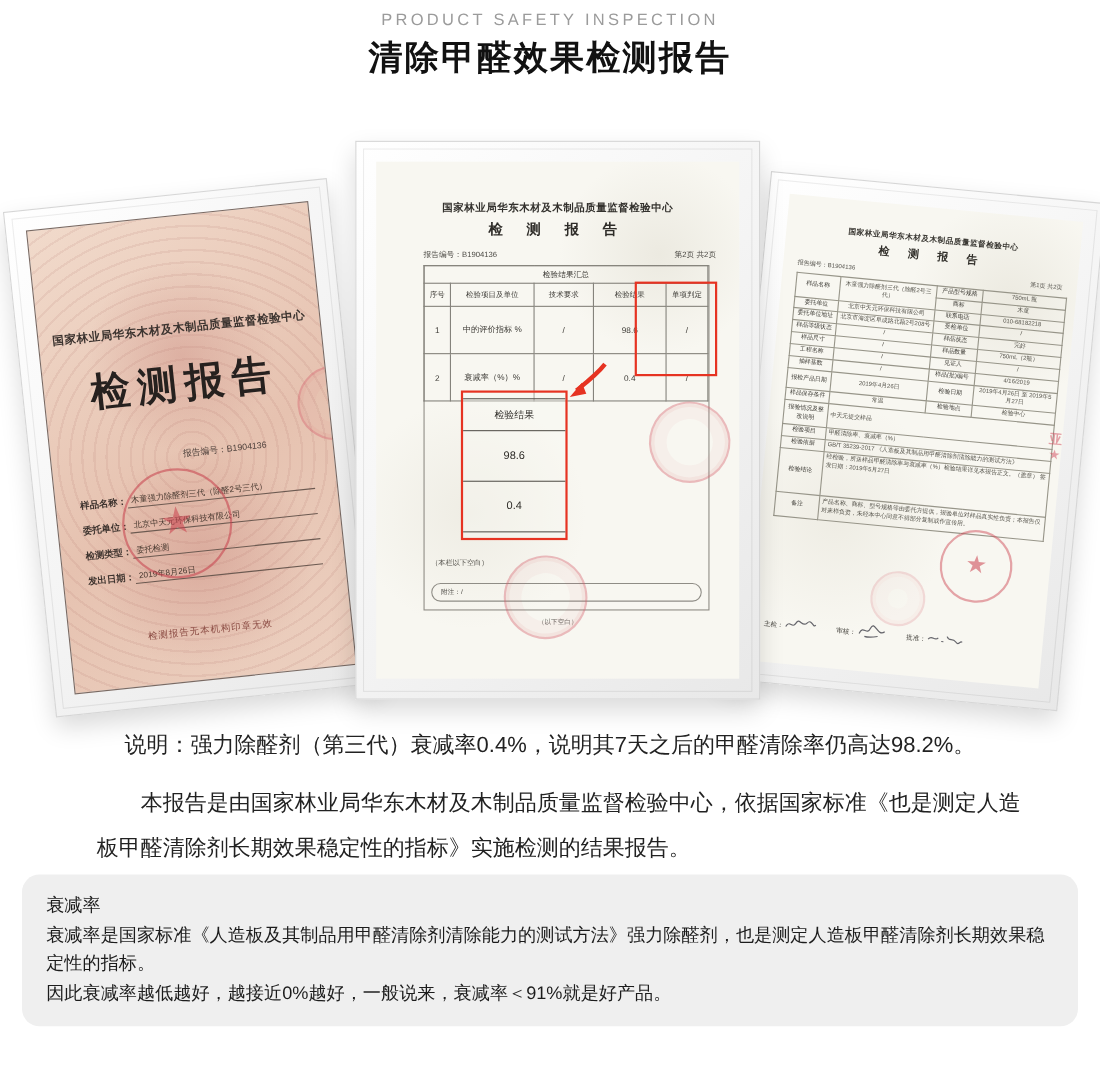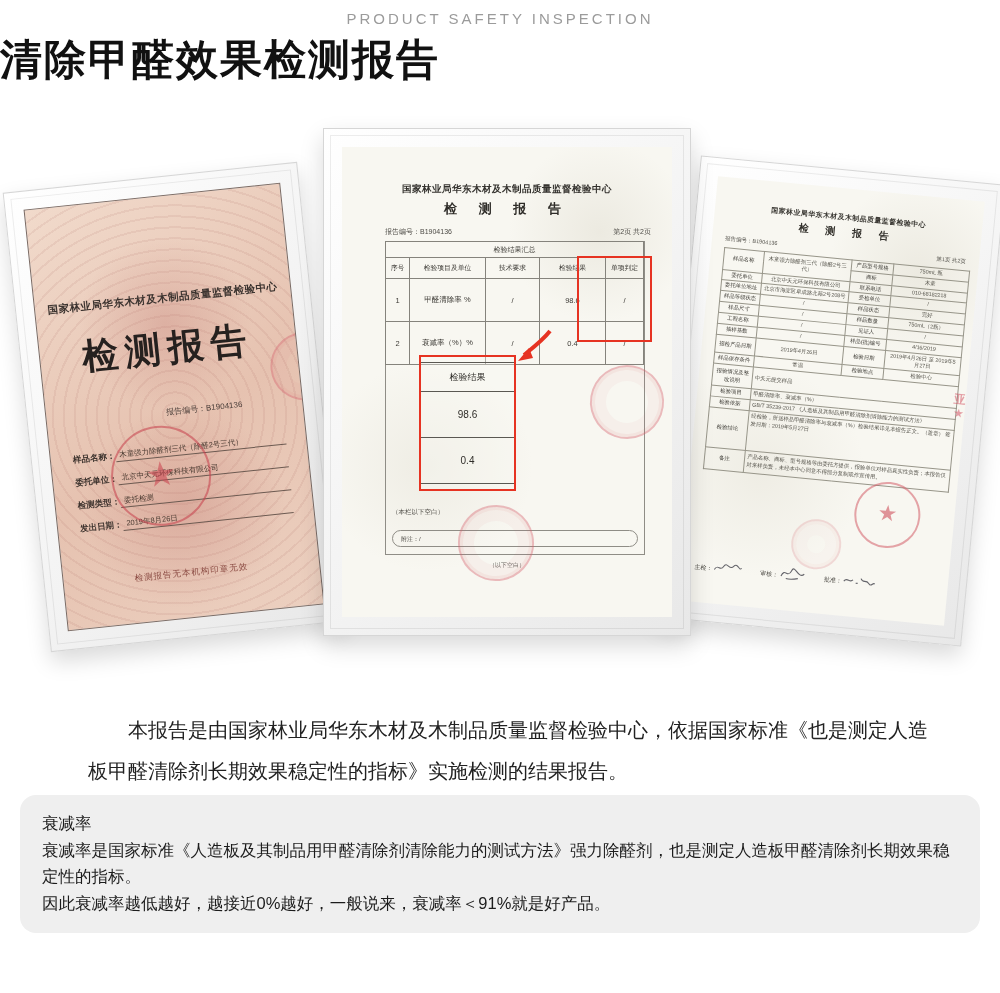--- a/index.html
+++ b/index.html
@@ -2,22 +2,22 @@
 <html><head>
 <meta charset="utf-8">
 <style>
   html,body{margin:0;padding:0;background:#fff;}
   body{font-family:"Liberation Sans","DejaVu Sans",sans-serif;color:#1a1a1a;}
   .page{position:relative;width:1000px;height:993px;margin:0 auto;background:#fff;overflow:hidden;}
 
   
   .eyebrow{position:absolute;top:10px;left:0;width:100%;text-align:center;
     font-size:15px;letter-spacing:3px;color:#9b9b9b;}
-  .main-title{position:absolute;top:32px;left:0;width:100%;
-    font-size:42px;font-weight:700;letter-spacing:2px;color:#111;}
+  .main-title{position:absolute;top:32px;left:0;width:100%;text-align:center;
+    font-size:31px;font-weight:700;letter-spacing:2px;color:#111;}
 
   
   .frame{position:absolute;background:linear-gradient(135deg,#ffffff 0%,#f3f3f3 55%,#e8e8e8 100%);
     box-shadow:0 10px 22px rgba(0,0,0,.15);}
   .frame::before{content:"";position:absolute;inset:0;border:1px solid #d6d6d6;pointer-events:none;}
   .frame::after{content:"";position:absolute;inset:7px;border:1px solid rgba(0,0,0,.07);pointer-events:none;}
   .doc{position:absolute;inset:19px;overflow:hidden;}
 
   .frame-left{left:26px;top:176px;width:296px;height:462px;transform:rotate(-6deg);z-index:2;}
   .frame-mid{left:323px;top:128px;width:368px;height:508px;z-index:3;}
@@ -185,21 +185,21 @@
               </tr>
           <tr class="mt-h">
             <td>序号</td>
             <td>检验项目及单位</td>
             <td>技术要求</td>
             <td>检验结果</td>
             <td>单项判定</td>
           </tr>
           <tr class="mt-d">
             <td>1</td>
-            <td>甲醛清除率 %</td>
+            <td>中的评价指标 %</td>
             <td>/</td>
             <td>98.6</td>
             <td>/</td>
           </tr>
           <tr class="mt-d">
             <td>2</td>
             <td>衰减率（%）%</td>
             <td>/</td>
             <td>0.4</td>
             <td>/</td>
@@ -352,20 +352,21 @@
           </svg>
         </span>
       </div>
 
       <div class="stamp-ring stamp-star rp-stamp-main"></div>
       <div class="stamp-ring ring-light rp-stamp-faint"></div>
       <div class="rp-edge-chars">亚★</div>
     </div>
   </div>
 
+  <div class="note-line">说明：强力除醛剂（第三代）衰减率0.4%，说明其7天之后的甲醛清除率仍高达98.2%。</div>
   <div class="note-para">本报告是由国家林业局华东木材及木制品质量监督检验中心，依据国家标准《也是测定人造板甲醛清除剂长期效果稳定性的指标》实施检测的结果报告。</div>
 
   <div class="info-box">
     <p>衰减率</p>
     <p>衰减率是国家标准《人造板及其制品用甲醛清除剂清除能力的测试方法》强力除醛剂，也是测定人造板甲醛清除剂长期效果稳定性的指标。</p>
     <p>因此衰减率越低越好，越接近0%越好，一般说来，衰减率＜91%就是好产品。</p>
   </div>
 
 </div>
 

